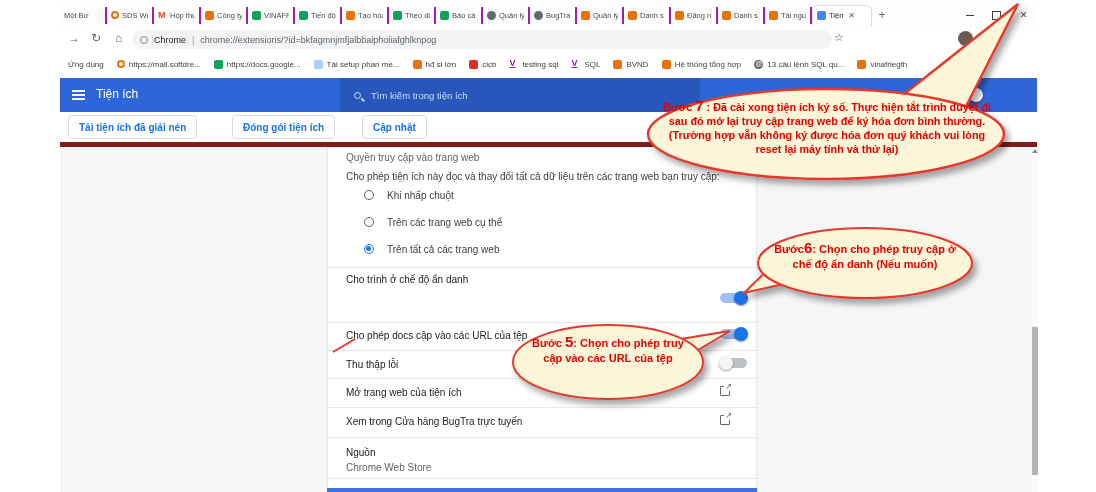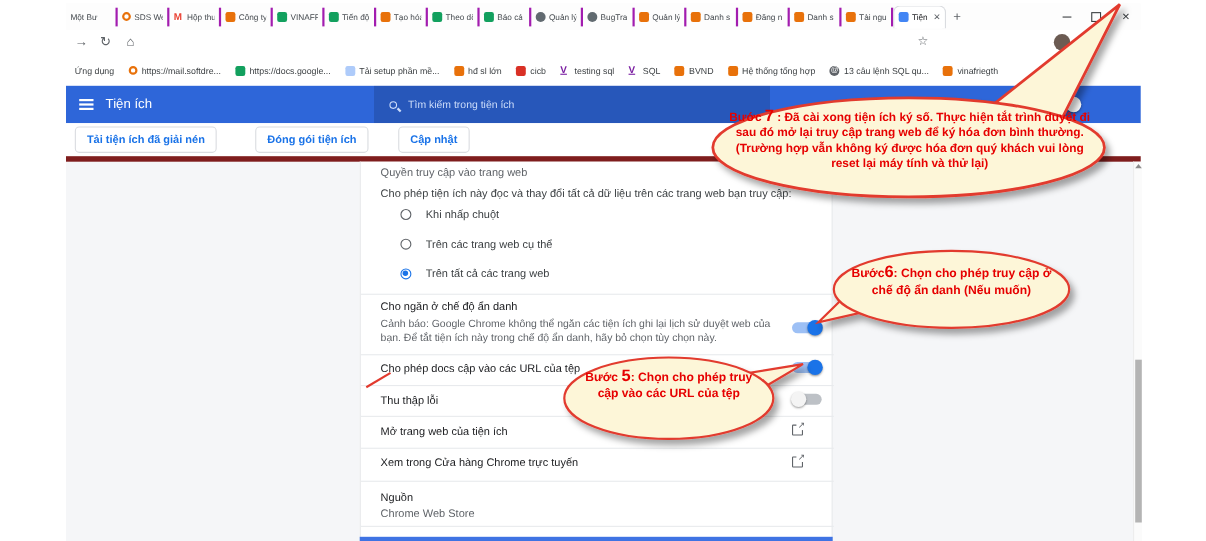--- a/index.html
+++ b/index.html
@@ -4,21 +4,21 @@
 <style>
   html,body{margin:0;padding:0;background:#fff;}
   *{box-sizing:border-box;font-family:"Liberation Sans","DejaVu Sans",sans-serif;}
   .stage{position:relative;width:1096px;height:492px;background:#fff;overflow:hidden;}
   .window{position:absolute;left:60px;top:0;width:977px;height:492px;background:#fff;}
 
   
   .tabstrip{position:absolute;left:0;top:3px;width:977px;height:24px;display:flex;align-items:center;background:#fdfdfd;}
   .tab{display:flex;align-items:center;gap:3px;width:47px;height:17px;padding:0 4px;border-right:2px solid #a21caf;overflow:hidden;flex:0 0 auto;}
   .tab-label{font-size:7.5px;color:#454a4f;white-space:nowrap;overflow:hidden;}
-  .tab.active{width:48px;border:1px solid #dadce0;border-bottom:none;border-radius:6px 6px 0 0;background:#fff;height:21px;}
+  .tab.active{width:60px;border:1px solid #dadce0;border-bottom:none;border-radius:6px 6px 0 0;background:#fff;height:21px;}
   .tab.active .tab-label{color:#202124;}
   .tab-close{font-size:8px;color:#5f6368;margin-left:2px;}
   .tab-close::after{content:"\2715";}
   .newtab{width:20px;height:17px;text-align:center;font-size:12px;color:#5f6368;line-height:16px;flex:0 0 auto;}
   .newtab::after{content:"+";}
   .wincontrols{position:absolute;right:0;top:0;height:24px;display:flex;}
   .wc{width:27px;height:24px;display:flex;align-items:center;justify-content:center;color:#3c4043;}
   .wc-min::after{content:"";width:8px;border-bottom:1.2px solid #3c4043;}
   .wc-max::after{content:"";width:7px;height:7px;border:1.2px solid #3c4043;}
   .wc-close::after{content:"\2715";font-size:9px;}
@@ -210,20 +210,26 @@
         <div class="wc wc-min"></div>
         <div class="wc wc-max"></div>
         <div class="wc wc-close"></div>
       </div>
     </div>
 
     <div class="navbar">
       <span class="nav-ic" style="left:8px;">→</span>
       <span class="nav-ic" style="left:31px;">↻</span>
       <span class="nav-ic" style="left:55px;">⌂</span>
+      <div class="omnibox">
+        <span class="infocirc"></span>
+        <span class="sitelabel">Chrome</span>
+        <span class="urlsep">|</span>
+        <span class="urltext">chrome://extensions/?id=bkfagmnjmfjalbbaiphoiiafghlknpog</span>
+      </div>
       <span class="star"></span>
       <span class="avatar"></span>
       <span class="kebab"></span>
     </div>
 
     <div class="bookmarks">
 
         <div class="bm">
 
           <span class="bm-label">Ứng dụng</span>
@@ -318,42 +324,41 @@
             <span class="radio-label">Trên các trang web cụ thể</span>
           </div>
 
           <div class="radio-row selected" style="top: 94px;">
             <span class="radio"></span>
             <span class="radio-label">Trên tất cả các trang web</span>
           </div>
 
         <div class="divider" style="top:120px;"></div>
 
-        <div class="crow-text" style="top:127px;">Cho ngăn ở chế độ ẩn danh</div>
-        <div class="warntext" style="top:141px;">Cảnh báo: Google Chrome không thể ngăn các tiện ích ghi lại lịch sử duyệt web của bạn. Để tắt tiện ích này trong chế độ ẩn danh, hãy bỏ chọn tùy chọn này.</div>
+        <div class="crow-text" style="top:127px;">Cho trình ở chế độ ẩn danh</div>
         <span class="toggle cardtoggle on" style="top:146px;"></span>
 
         <div class="divider" style="top:175px;"></div>
 
         <div class="crow-text" style="top:183px;">Cho phép docs cập vào các URL của tệp</div>
         <span class="toggle cardtoggle on" style="top:182px;"></span>
 
         <div class="divider" style="top:203px;"></div>
 
         <div class="crow-text" style="top:212px;">Thu thập lỗi</div>
         <span class="toggle cardtoggle" style="top:211px;"></span>
 
         <div class="divider" style="top:231px;"></div>
 
         <div class="crow-text" style="top:240px;">Mở trang web của tiện ích</div>
         <span class="ext" style="top:239px;"></span>
 
         <div class="divider" style="top:260px;"></div>
 
-        <div class="crow-text" style="top:269px;">Xem trong Cửa hàng Chrome trực tuyến</div>
+        <div class="crow-text" style="top:269px;">Xem trong Cửa hàng BugTra trực tuyến</div>
         <span class="ext" style="top:268px;"></span>
 
         <div class="divider" style="top:290px;"></div>
 
         <div class="crow-text" style="top:300px;">Nguồn</div>
         <div class="crow-text gray" style="top:315px;">Chrome Web Store</div>
 
         <div class="divider" style="top:331px;"></div>
       </div>
 

